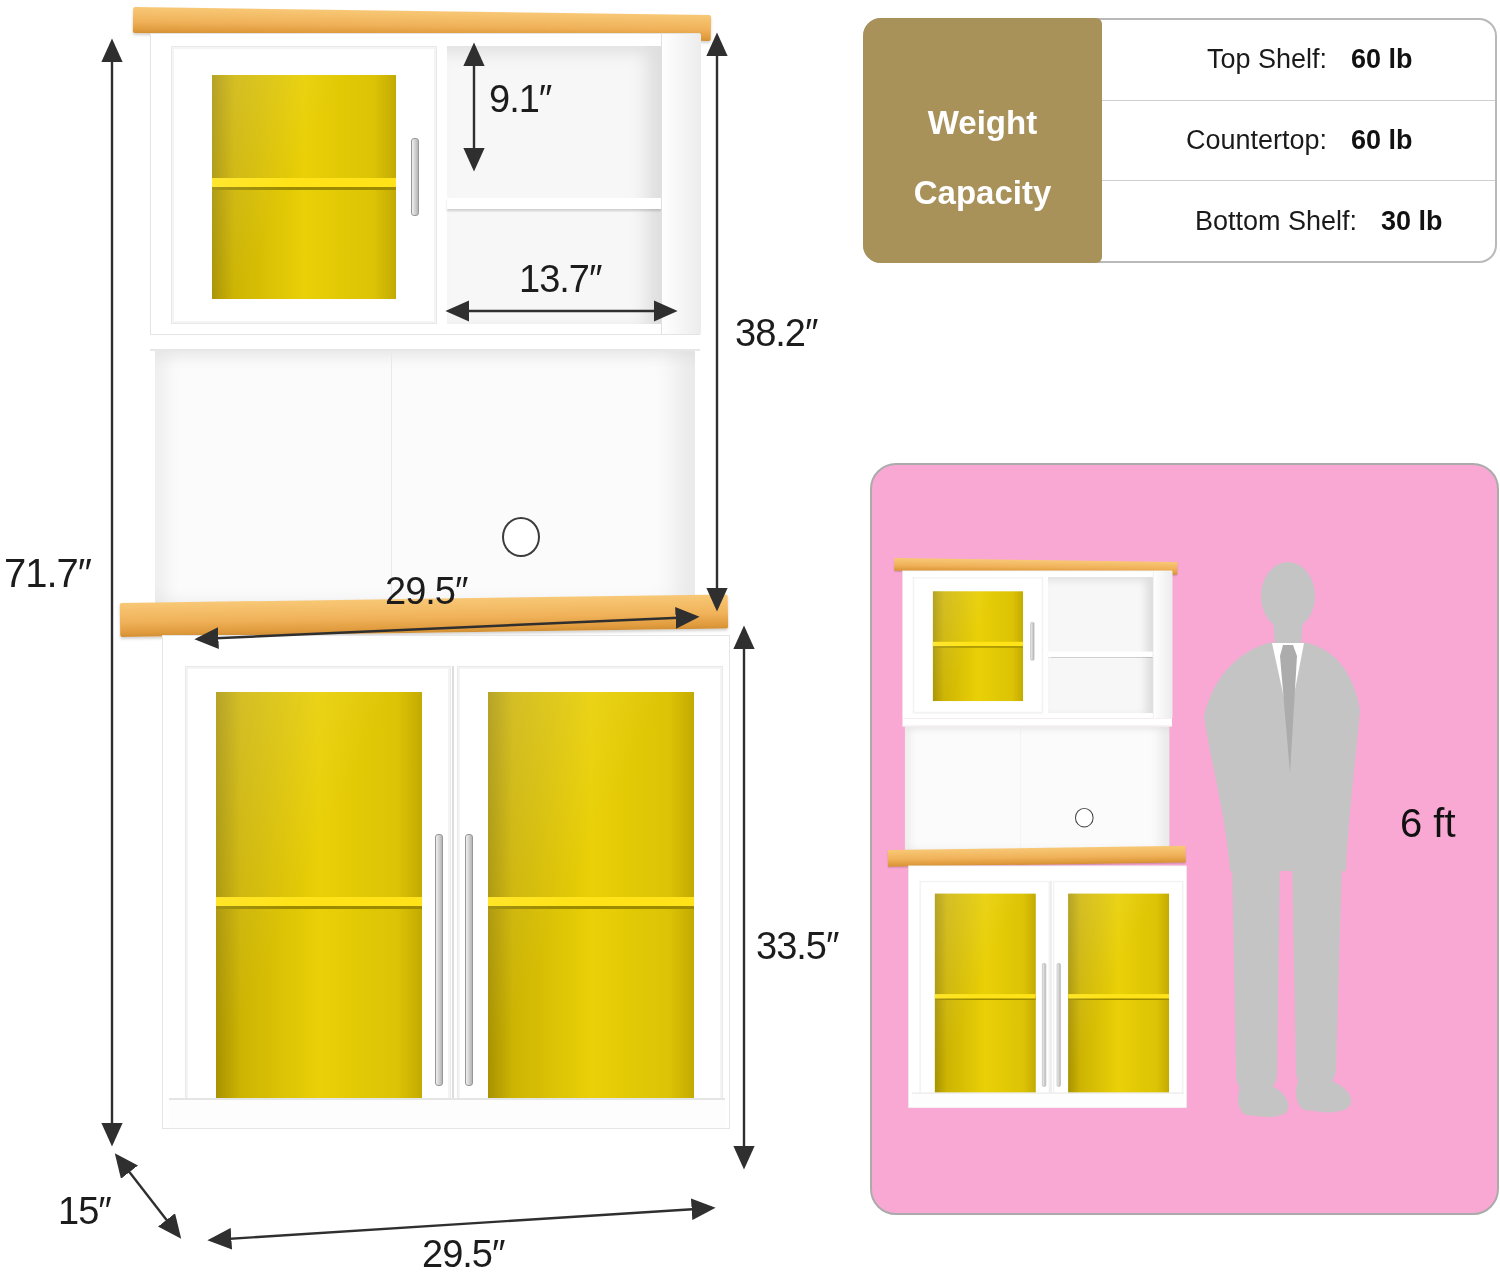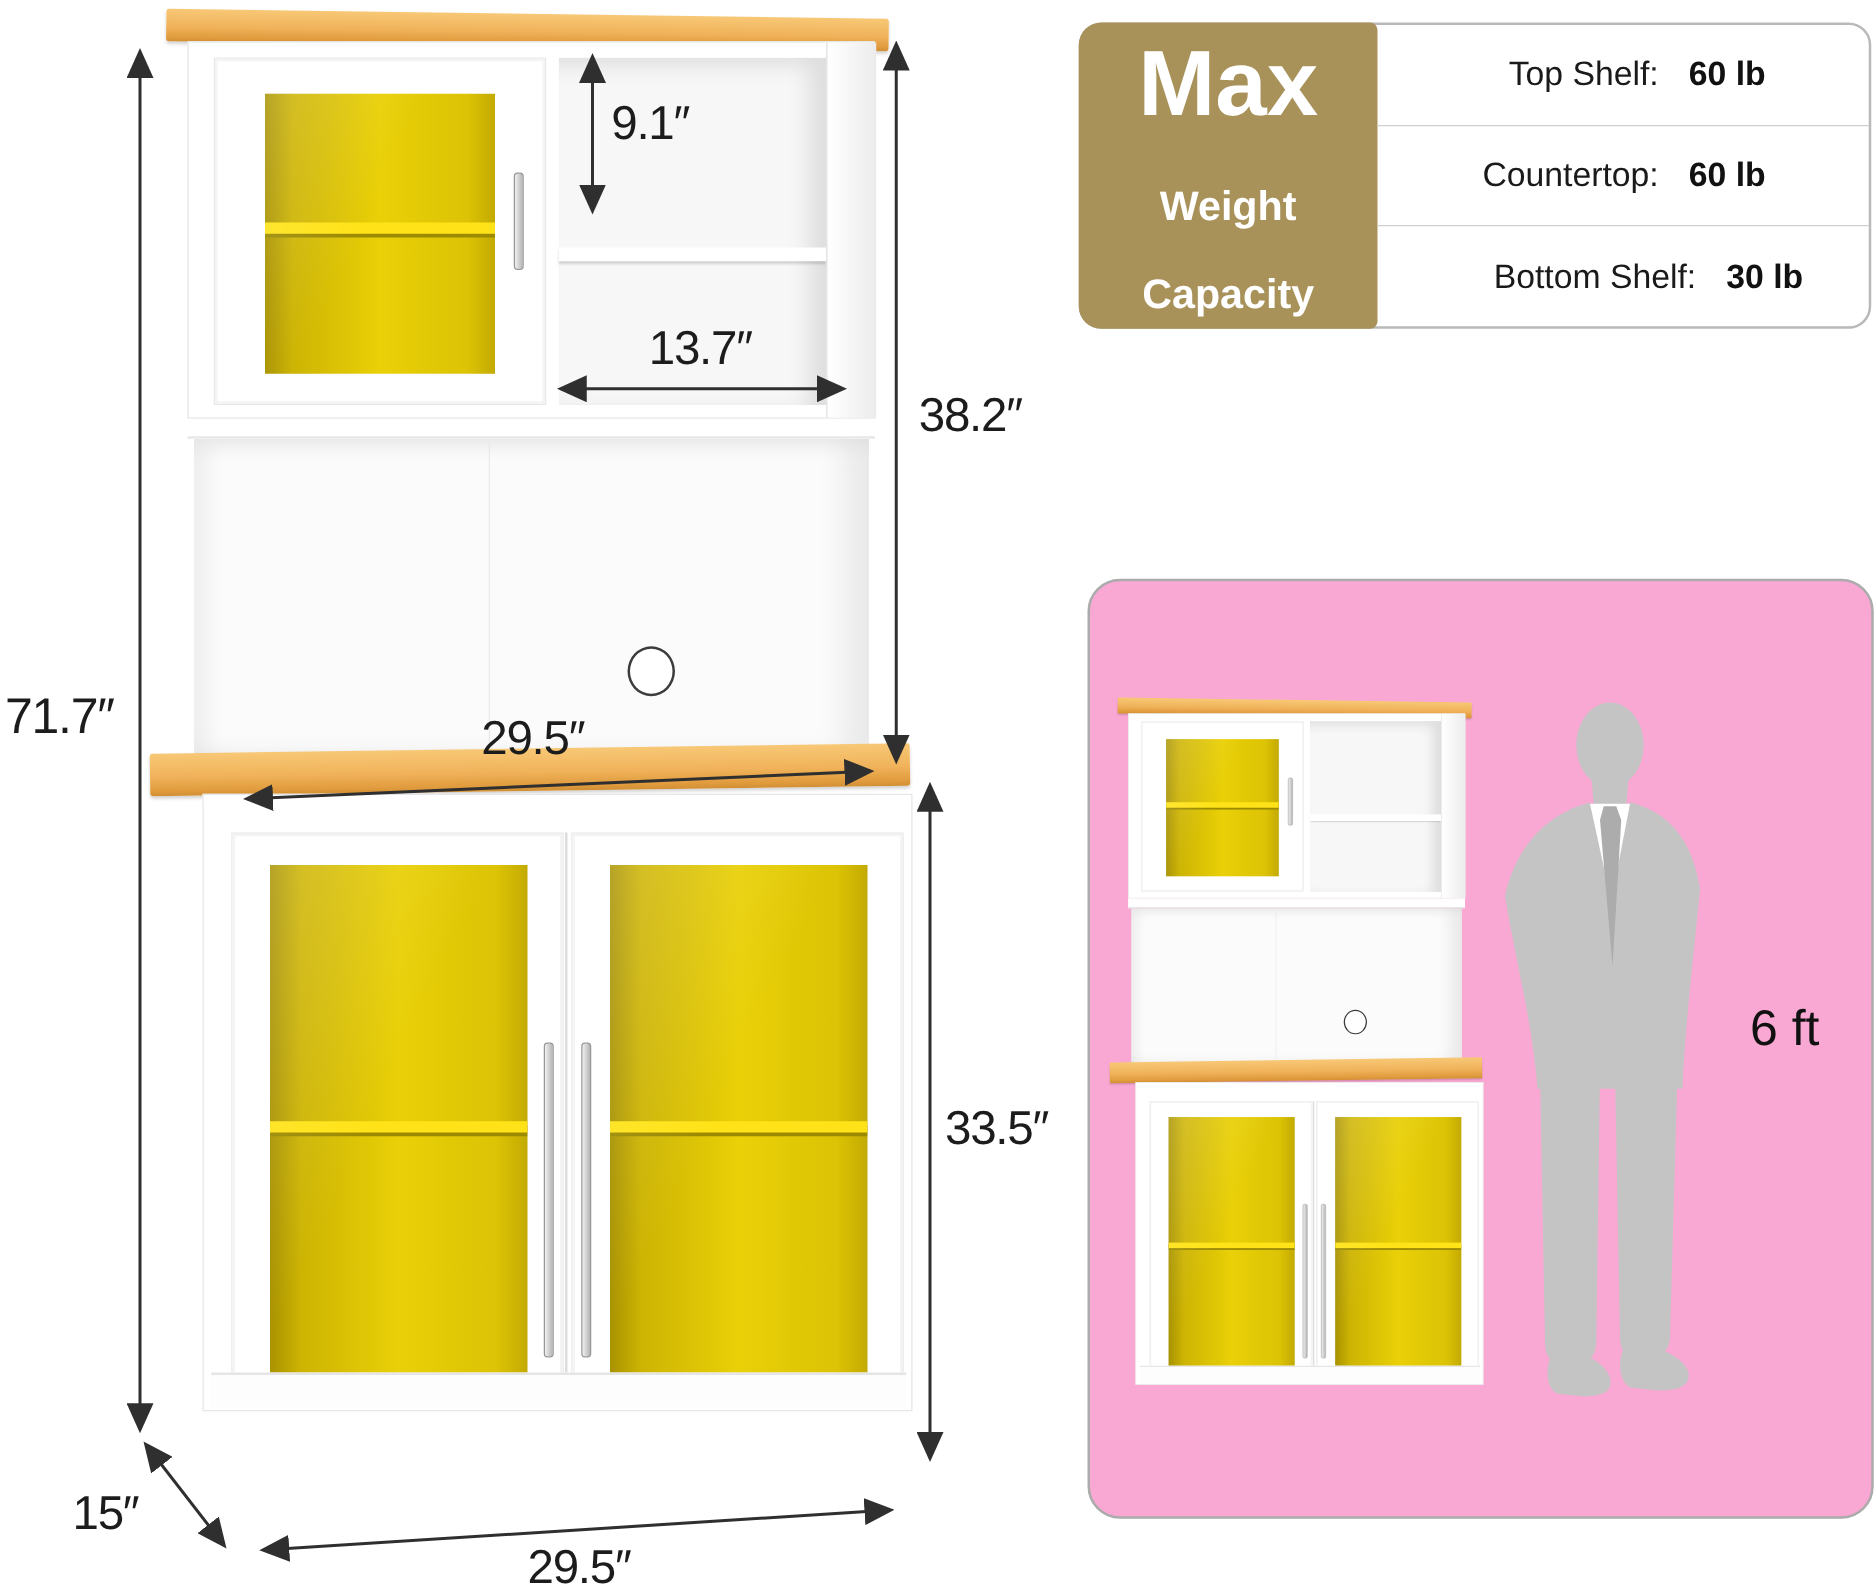--- a/index.html
+++ b/index.html
@@ -127,27 +127,26 @@
       <polyline points="1333,563 1431,563 1431,772"></polyline>
       <polyline points="1431,866 1431,1120 1331,1120"></polyline>
     </g>
   </svg>
 
   <div class="dim" style="left:4px;top:551px;font-size:40px;">71.7″</div>
   <div class="dim" style="left:489px;top:78px;">9.1″</div>
   <div class="dim" style="left:519px;top:258px;">13.7″</div>
   <div class="dim" style="left:735px;top:312px;">38.2″</div>
   <div class="dim" style="left:385px;top:570px;">29.5″</div>
-  <div class="dim" style="left:756px;top:882px;">33.5″</div>
+  <div class="dim" style="left:756px;top:925px;">33.5″</div>
   <div class="dim" style="left:58px;top:1190px;">15″</div>
   <div class="dim" style="left:422px;top:1233px;">29.5″</div>
 
   <div class="wc">
     <div class="wc-badge">
-      <div class="wc-max">Max</div>
       <div class="wc-sub">Weight</div>
       <div class="wc-sub">Capacity</div>
     </div>
     <div class="wc-rows">
       <div class="wc-row">
         <div class="wc-label">Top Shelf:</div>
         <div class="wc-value">60 lb</div>
       </div>
       <div class="wc-row">
         <div class="wc-label">Countertop:</div>

